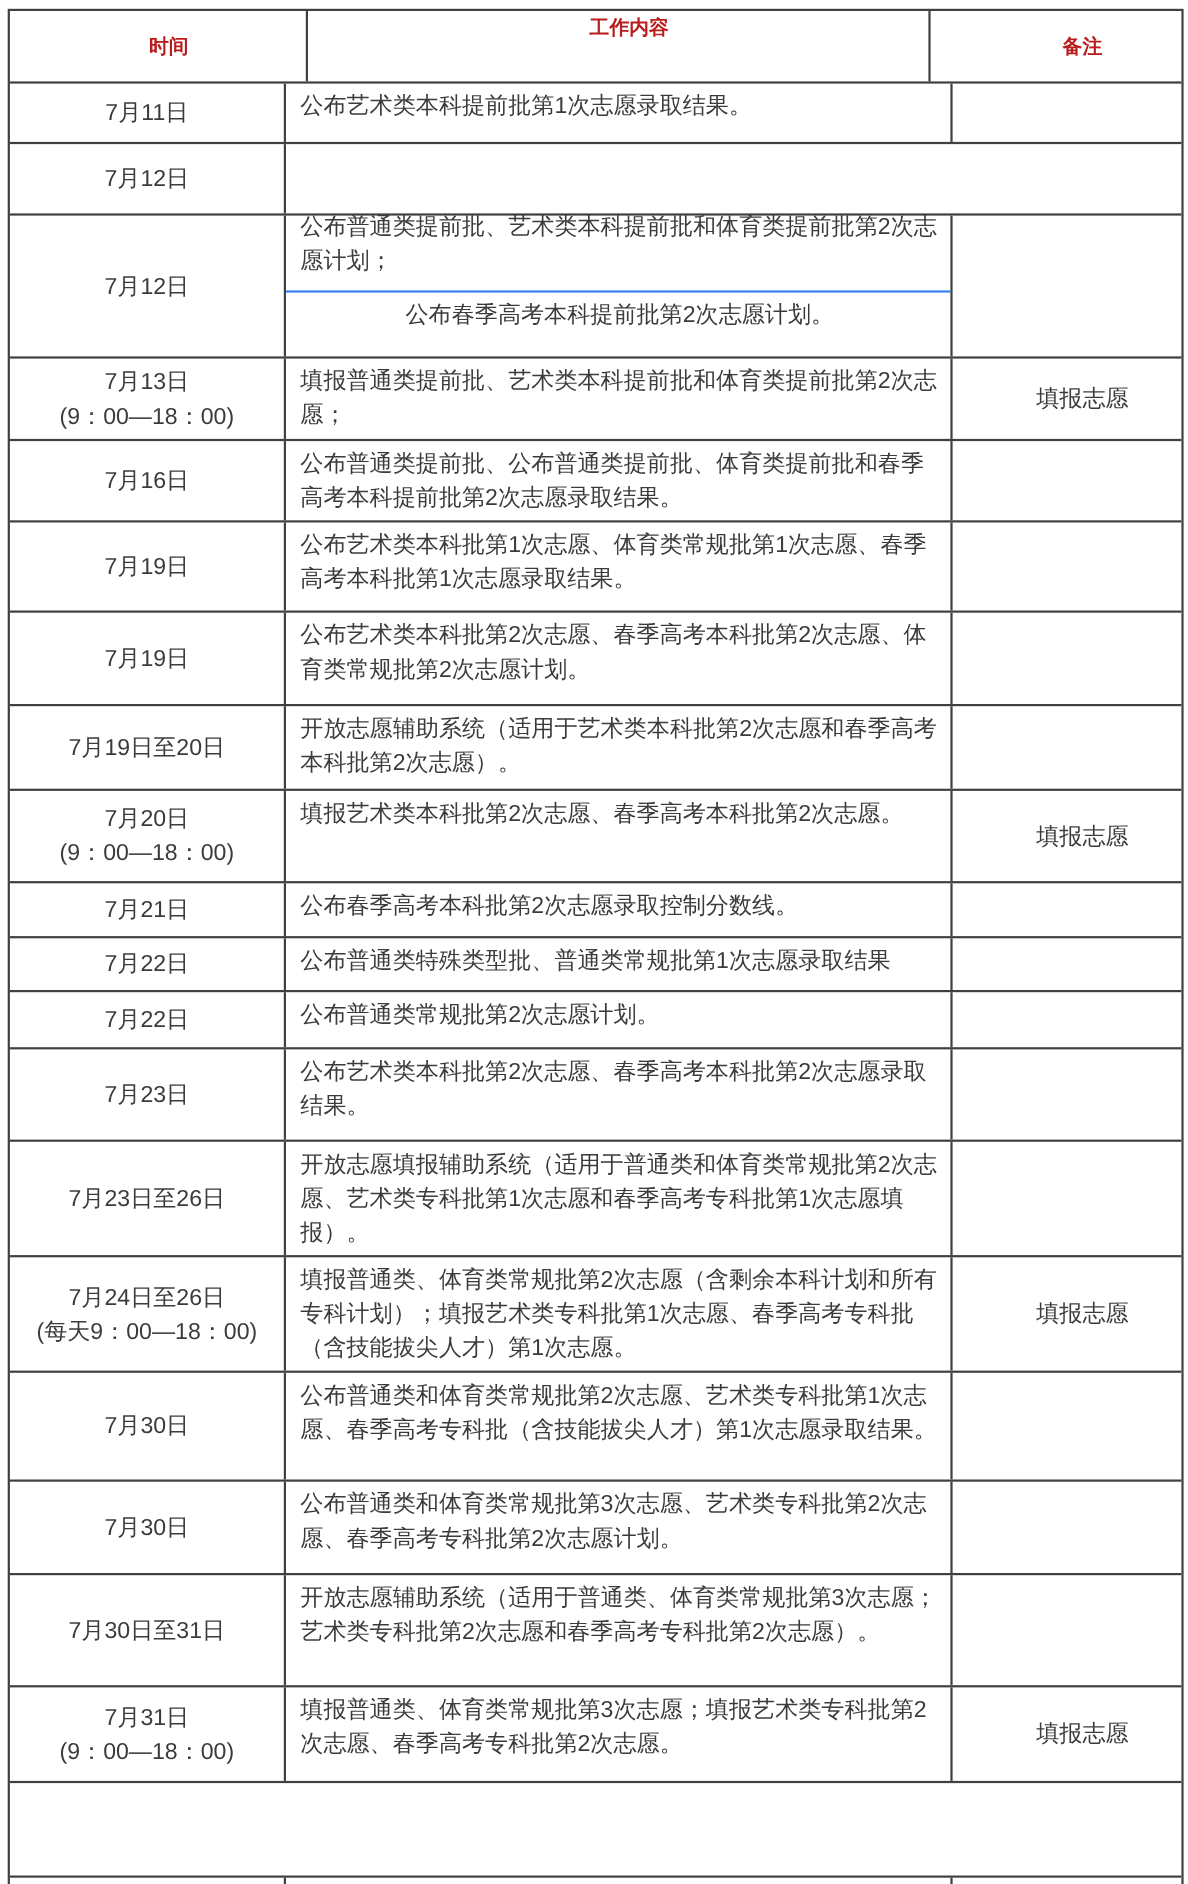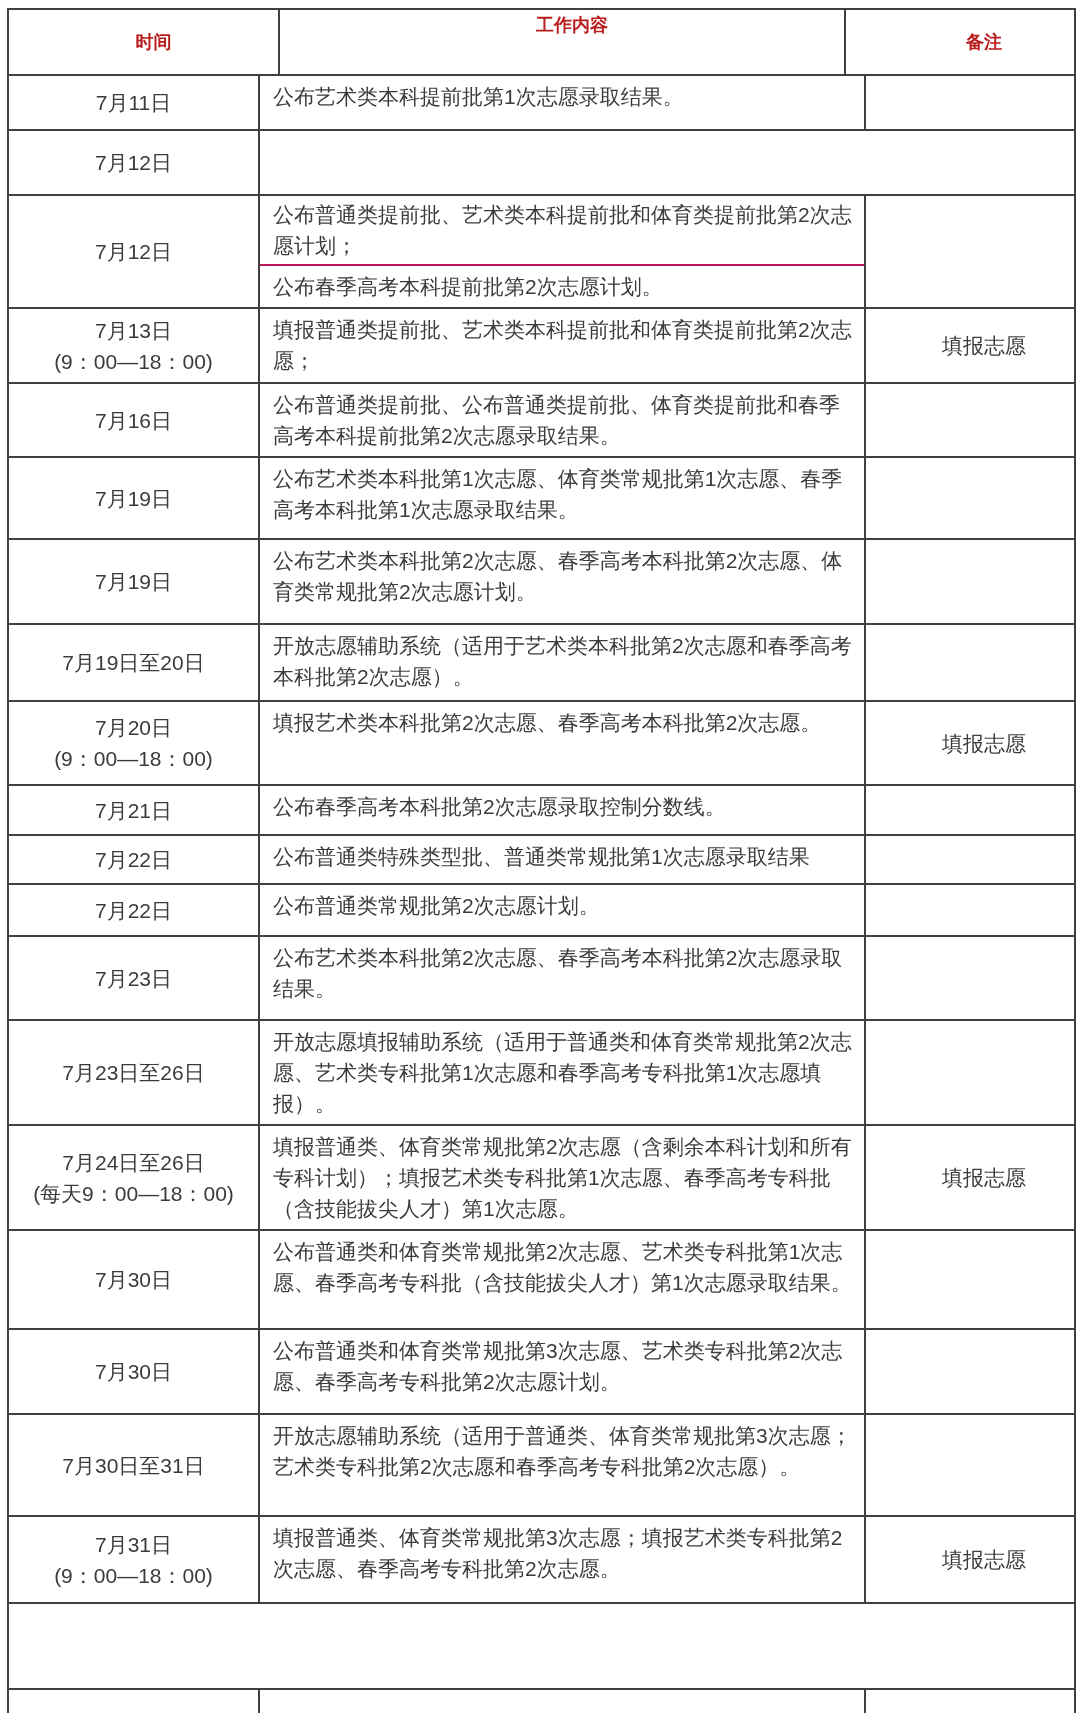--- a/index.html
+++ b/index.html
@@ -52,25 +52,26 @@
     padding: 5px 10px 5px 13px;
   }
   .content.split {
     padding: 0;
     flex-direction: column;
     align-items: stretch;
   }
   .subcell {
     display: flex;
     align-items: center;
-    padding: 5px 10px 5px 13px;
+    padding: 5px 10px 22px 13px;
     box-sizing: border-box;
+    justify-content: center;
   }
   .subcell.sub2 {
-    border-top: 2px solid #be185d;
+    border-top: 2px solid #3b82f6;
     flex: 1 1 auto;
   }
   .remark {
     flex: 0 0 208px;
     width: 208px;
     display: flex;
     align-items: center;
     justify-content: center;
     text-align: center;
     padding-left: 28px;

